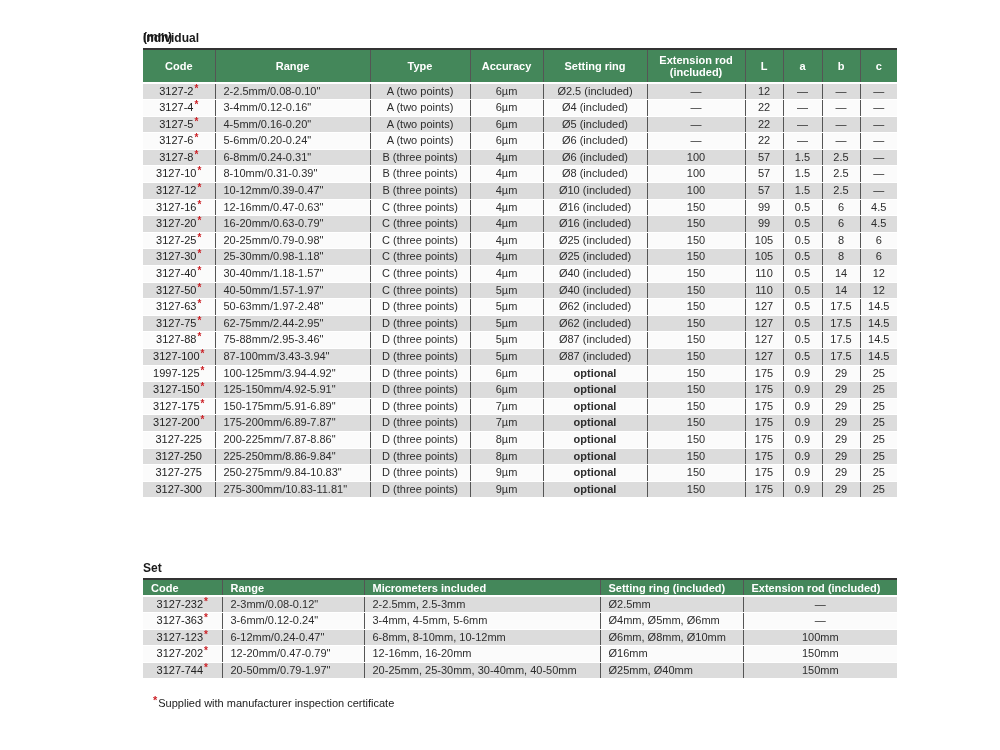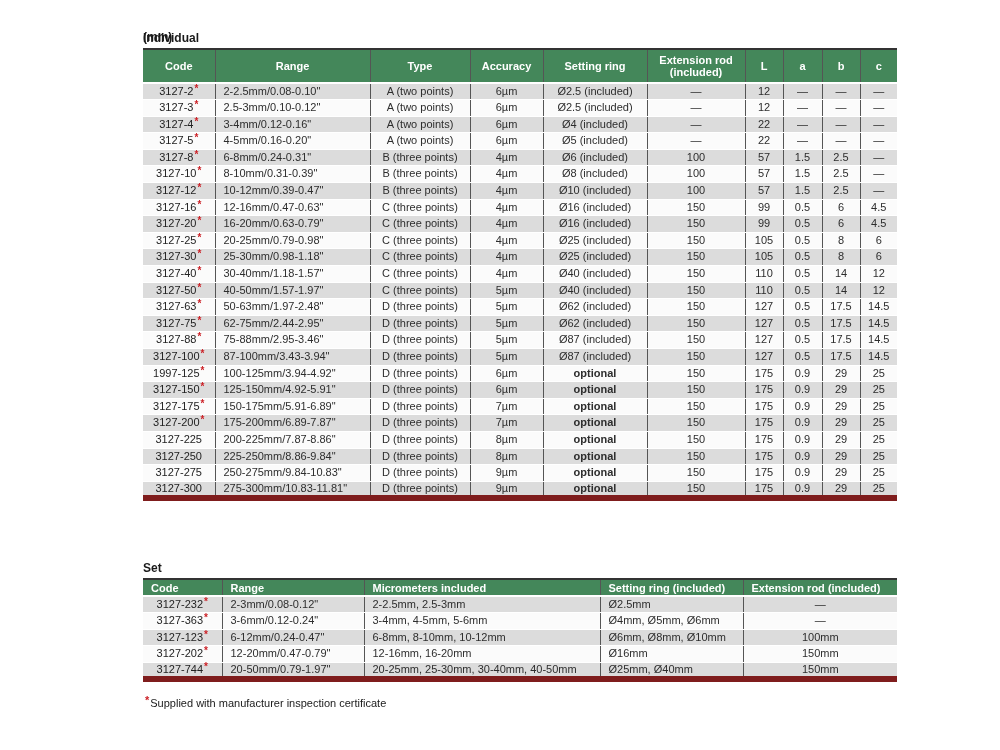--- a/index.html
+++ b/index.html
@@ -6,21 +6,21 @@
   html,body { width:1000px; height:750px; background:#ffffff;
     font-family:"Liberation Sans", sans-serif; color:#2d2d2d; }
   .page { position:relative; width:1000px; height:750px; background:#fff; overflow:hidden;border-radius:22px; }
 
   .section-title { position:absolute; left:143px; font-size:12px; font-weight:bold; color:#1a1a1a; }
   .unit-label { position:absolute; left:143px; width:754px; top:30px;
     font-size:12px; font-weight:bold; color:#1a1a1a; }
 
   table.tbl { position:absolute; left:143px; width:754px; border-collapse:collapse;
     table-layout:fixed; font-size:11px; color:#2d2d2d;
-    border-top:2px solid #333; border-bottom:6px solid #7f1d1d; }
+    border-top:2px solid #333; border-bottom:1px solid #7f1d1d; }
 
   .tbl th { background:#44875a; color:#ffffff; font-weight:bold; font-size:11px;
     border-bottom:2px solid #ffffff; vertical-align:middle; }
   .tbl th + th, .tbl td + td { border-left:1px solid #555; }
 
   .tbl tbody td { height:16.6px; vertical-align:middle; text-align:center;
     border-bottom:1px solid #ffffff; line-height:1.05; }
   .tbl tbody tr:nth-child(odd) td { background:#dcdcdc; }
   .tbl tbody tr:nth-child(even) td { background:#fbfbfb; }
 
@@ -31,21 +31,21 @@
   #set-table { top:578px; }
   #set-table thead th { height:17px; text-align:left; padding-left:8px; }
   #set-table tbody td:nth-child(2),
   #set-table tbody td:nth-child(3),
   #set-table tbody td:nth-child(4) { text-align:left; padding-left:8px; }
 
   .code { font-weight:normal; color:#222; }
   .star { color:#cc2127; font-weight:bold; font-size:10px; position:relative; top:-3px; margin-left:1px; }
   .bold { font-weight:bold;margin-top:25px; }
 
-  .footnote { position:absolute; left:144px; top:697px; font-size:11px; color:#1a1a1a; }
+  .footnote { position:absolute; left:152px; top:697px; font-size:11px; color:#1a1a1a; }
   .footnote .star { font-size:11px; top:-3px; margin-right:1px; }
 </style>
 </head>
 <body>
 
 <div class="page">
 
   <div class="section-title" style="top:31px;">Individual</div>
 
   <div class="unit-label">(mm)</div>
@@ -84,49 +84,49 @@
           <td>A (two points)</td>
           <td>6µm</td>
           <td>Ø2.5 (included)</td>
           <td>—</td>
           <td>12</td>
           <td>—</td>
           <td>—</td>
           <td>—</td>
         </tr>
         <tr>
-          <td><span class="code">3127-3</span><span class="star">*</span></td>
-          <td>2.5-3mm/0.10-0.12"</td>
-          <td>A (two points)</td>
-          <td>6µm</td>
-          <td>Ø2.5 (included)</td>
-          <td>—</td>
-          <td>12</td>
-          <td>—</td>
-          <td>—</td>
-          <td>—</td>
-        </tr>
-        <tr>
           <td><span class="code">3127-4</span><span class="star">*</span></td>
           <td>3-4mm/0.12-0.16"</td>
           <td>A (two points)</td>
           <td>6µm</td>
           <td>Ø4 (included)</td>
           <td>—</td>
           <td>22</td>
           <td>—</td>
           <td>—</td>
           <td>—</td>
         </tr>
         <tr>
           <td><span class="code">3127-5</span><span class="star">*</span></td>
           <td>4-5mm/0.16-0.20"</td>
           <td>A (two points)</td>
           <td>6µm</td>
           <td>Ø5 (included)</td>
+          <td>—</td>
+          <td>22</td>
+          <td>—</td>
+          <td>—</td>
+          <td>—</td>
+        </tr>
+        <tr>
+          <td><span class="code">3127-6</span><span class="star">*</span></td>
+          <td>5-6mm/0.20-0.24"</td>
+          <td>A (two points)</td>
+          <td>6µm</td>
+          <td>Ø6 (included)</td>
           <td>—</td>
           <td>22</td>
           <td>—</td>
           <td>—</td>
           <td>—</td>
         </tr>
         <tr>
           <td><span class="code">3127-8</span><span class="star">*</span></td>
           <td>6-8mm/0.24-0.31"</td>
           <td>B (three points)</td>

